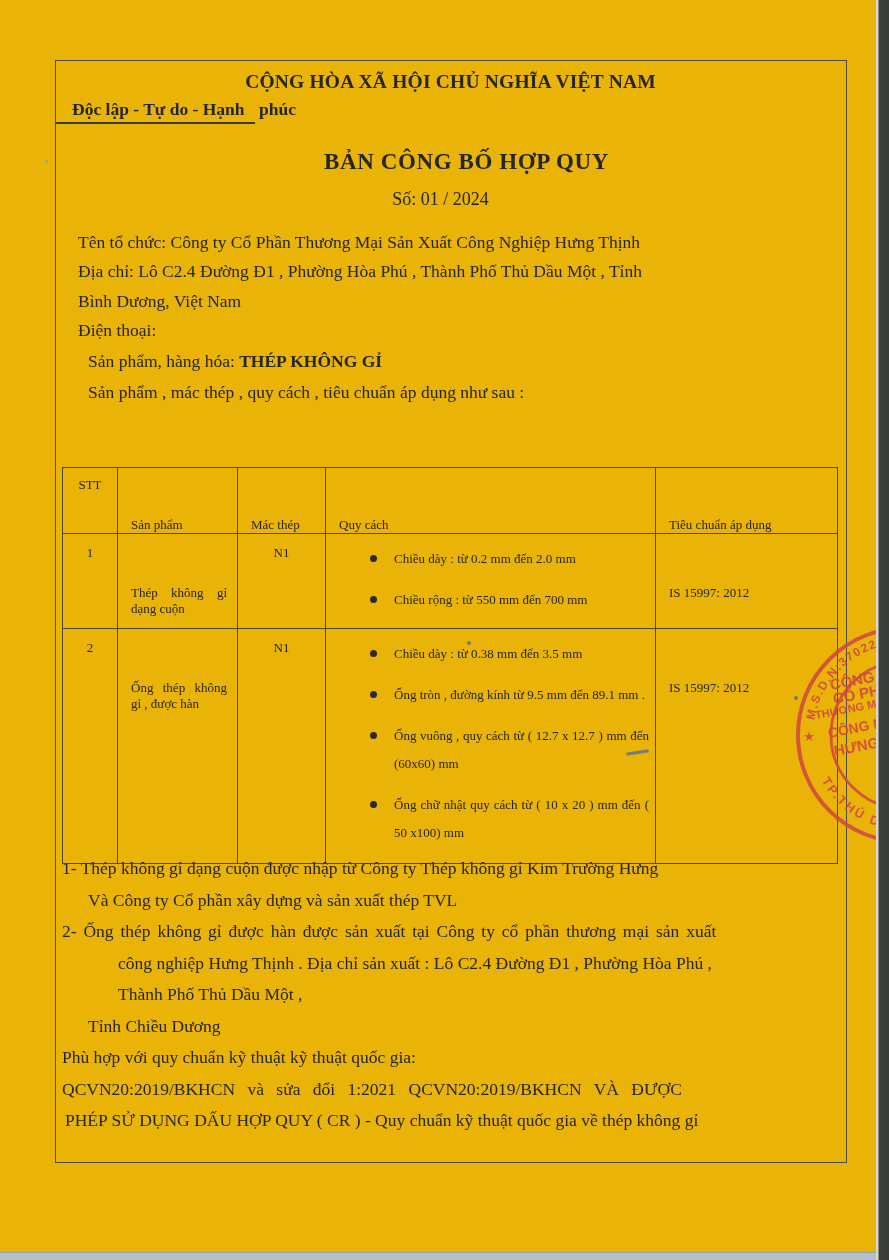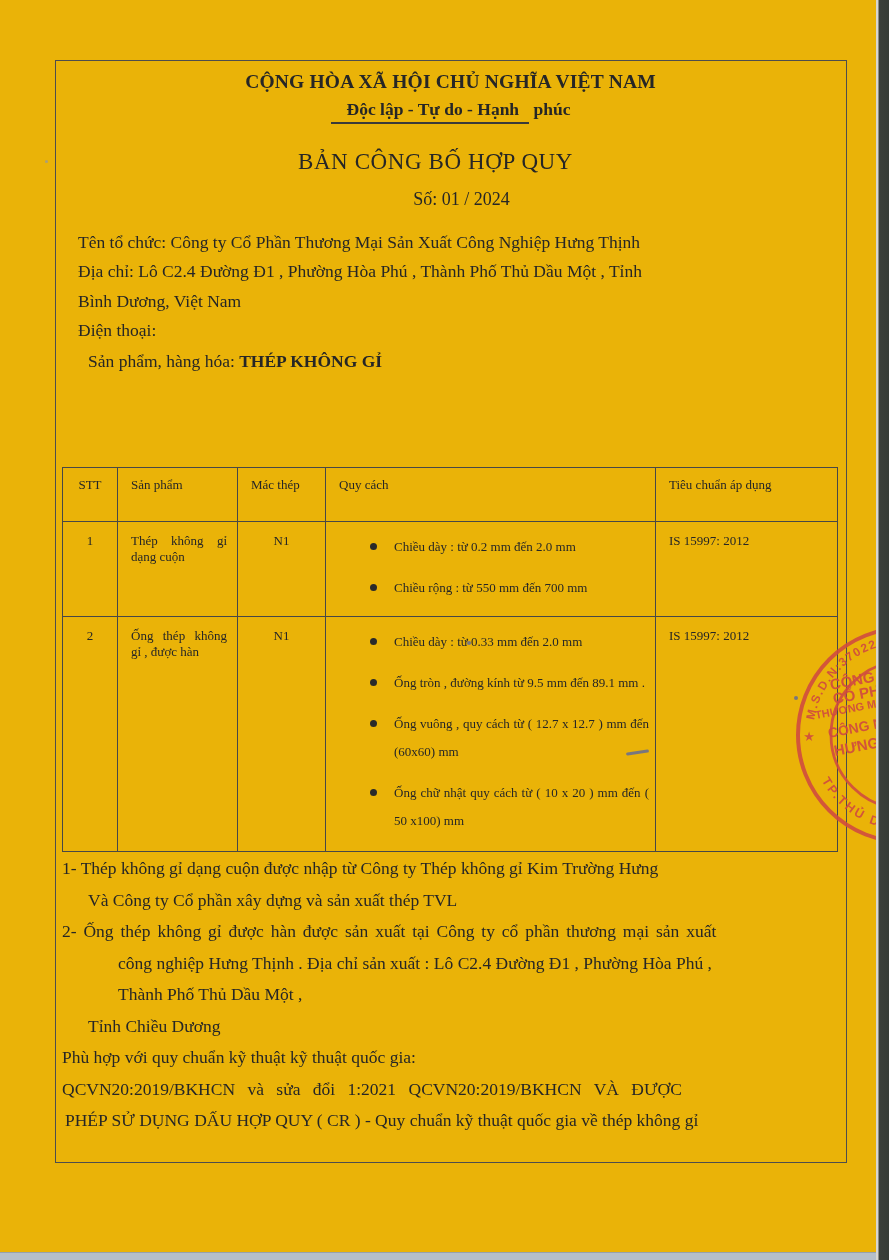--- a/index.html
+++ b/index.html
@@ -4,38 +4,38 @@
 <style>
   html,body{margin:0;padding:0;}
   body{width:889px;height:1260px;overflow:hidden;background:#fdfdfa;}
   #page{position:relative;width:889px;height:1260px;background:#eab308;overflow:hidden;
         font-family:"Liberation Serif","DejaVu Serif",serif;color:#262626;}
   .abs{position:absolute;}
   
   .border-box{left:55px;top:60px;width:790px;height:1101px;border:1.6px solid #4d4d4d;background:transparent;}
   
   .nat-header{left:56px;top:71px;width:789px;text-align:center;font-weight:bold;font-size:19.5px;letter-spacing:.2px;}
-  .motto{left:56px;top:99px;width:789px;text-align:center;font-weight:bold;font-size:17.5px;}
+  .motto{left:56px;top:99px;width:789px;font-weight:bold;font-size:17.5px;}
   .motto .ul{border-bottom:2px solid #3a3a3a;padding:0 10px 3px 16px;}
-  .doc-title{left:41px;top:149px;width:789px;text-align:center;font-weight:normal;font-size:23px;letter-spacing:.6px;}
-  .doc-number{left:67px;top:189px;width:789px;text-align:center;font-size:18px;}
+  .doc-title{left:72px;top:149px;width:789px;text-align:center;font-weight:bold;font-size:23px;letter-spacing:.6px;}
+  .doc-number{left:46px;top:189px;width:789px;text-align:center;font-size:18px;}
   
   .org-block{left:78px;top:228px;width:748px;font-size:17.5px;line-height:29.4px;}
   .org-block div{white-space:nowrap;}
   .product-block{left:88px;top:346px;width:738px;font-size:17.5px;line-height:30.6px;}
   .product-block div{white-space:nowrap;}
   .bold{font-weight:bold;margin-top:40px;}
   
   table.spec{left:62px;top:467px;position:absolute;border-collapse:collapse;table-layout:fixed;width:775px;font-size:13px;color:#262626;}
   table.spec td{border:1.6px solid #474747;vertical-align:top;padding:0;}
   tr.h td{height:44px;padding-top:9px;}
   tr.r1 td{height:94px;}
   tr.r2 td{height:234px;}
   .c-stt{text-align:center;}
-  td .pad{padding:11px 10px 0 13px;}
+  td .pad{padding:11px 10px 0 13px;margin-top:40px;}
   td .just{text-align:justify;}
   td .ctr{text-align:center;padding-top:11px;}
   ul.spec-list{list-style:none;margin:11px 6px 0 0;padding:0 0 0 40px;}
   ul.spec-list li{position:relative;padding-left:28px;margin-bottom:13px;line-height:28px;text-align:justify;}
   ul.spec-list li::before{content:"";position:absolute;left:4px;top:10px;width:7px;height:7px;border-radius:50%;background:#2a2a2a;}
   
   .notes{left:62px;top:853px;width:776px;font-size:17.5px;line-height:31.5px;}
   .notes div{white-space:nowrap;}
   .n-i33{}
   .n-i26{padding-left:26px;}
@@ -70,20 +70,21 @@
 
   <div class="abs org-block">
     <div>Tên tổ chức: Công ty Cổ Phần Thương Mại Sản Xuất Công Nghiệp Hưng Thịnh</div>
     <div>Địa chỉ: Lô C2.4 Đường Đ1 , Phường Hòa Phú , Thành Phố Thủ Dầu Một , Tỉnh</div>
     <div>Bình Dương, Việt Nam</div>
     <div>Điện thoại:</div>
   </div>
 
   <div class="abs product-block">
     <div><span>Sản phẩm, hàng hóa:</span> <span class="bold">THÉP KHÔNG GỈ</span></div>
+    <div>Sản phẩm , mác thép , quy cách , tiêu chuẩn áp dụng như sau :</div>
   </div>
 
   <table class="spec">
     <colgroup>
       <col style="width:55px">
         <col style="width:120px">
         <col style="width:88px">
         <col style="width:330px">
         <col style="width:182px">
     </colgroup>
@@ -128,21 +129,21 @@
             <div class="ctr">2</div>
           </td>
       <td>
             <div class="pad just">Ống thép không gỉ , được hàn</div>
           </td>
       <td>
             <div class="ctr">N1</div>
           </td>
       <td>
         <ul class="spec-list">
-          <li>Chiều dày : từ 0.33 mm đến 2.0 mm</li>
+          <li>Chiều dày : từ 0.38 mm đến 3.5 mm</li>
           <li>Ống tròn , đường kính từ 9.5 mm đến 89.1 mm .</li>
           <li>Ống vuông , quy cách từ ( 12.7 x 12.7 ) mm đến (60x60) mm</li>
           <li>Ống chữ nhật quy cách từ ( 10 x 20 ) mm đến ( 50 x100) mm</li>
         </ul>
       </td>
       <td>
             <div class="pad">IS 15997: 2012</div>
           </td>
     </tr>
   </tbody>

